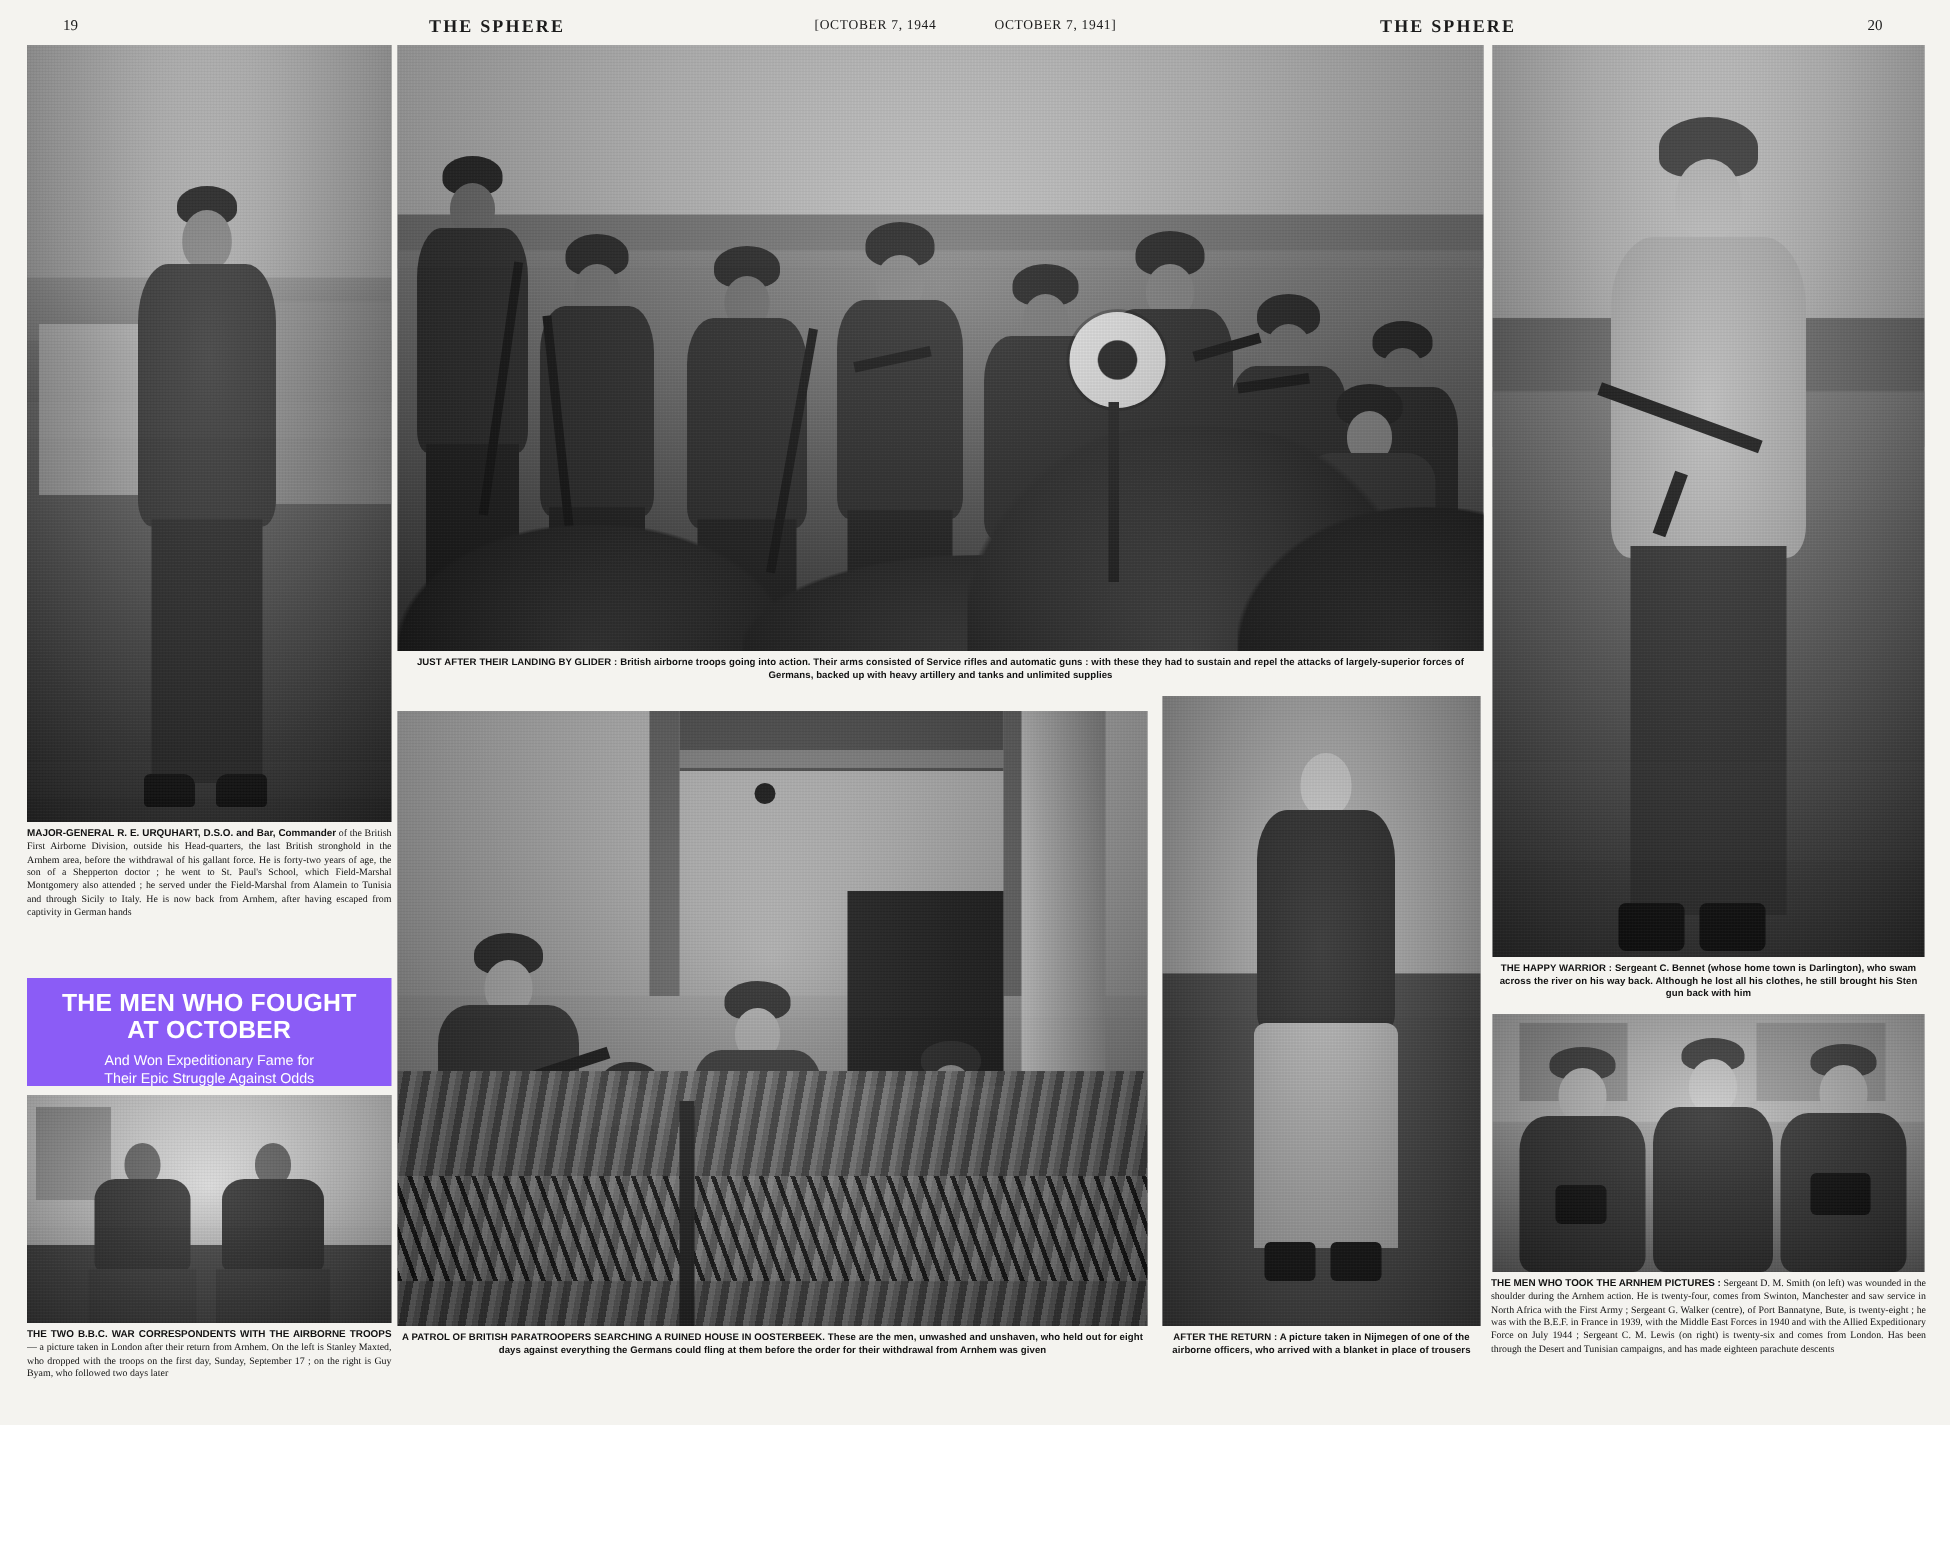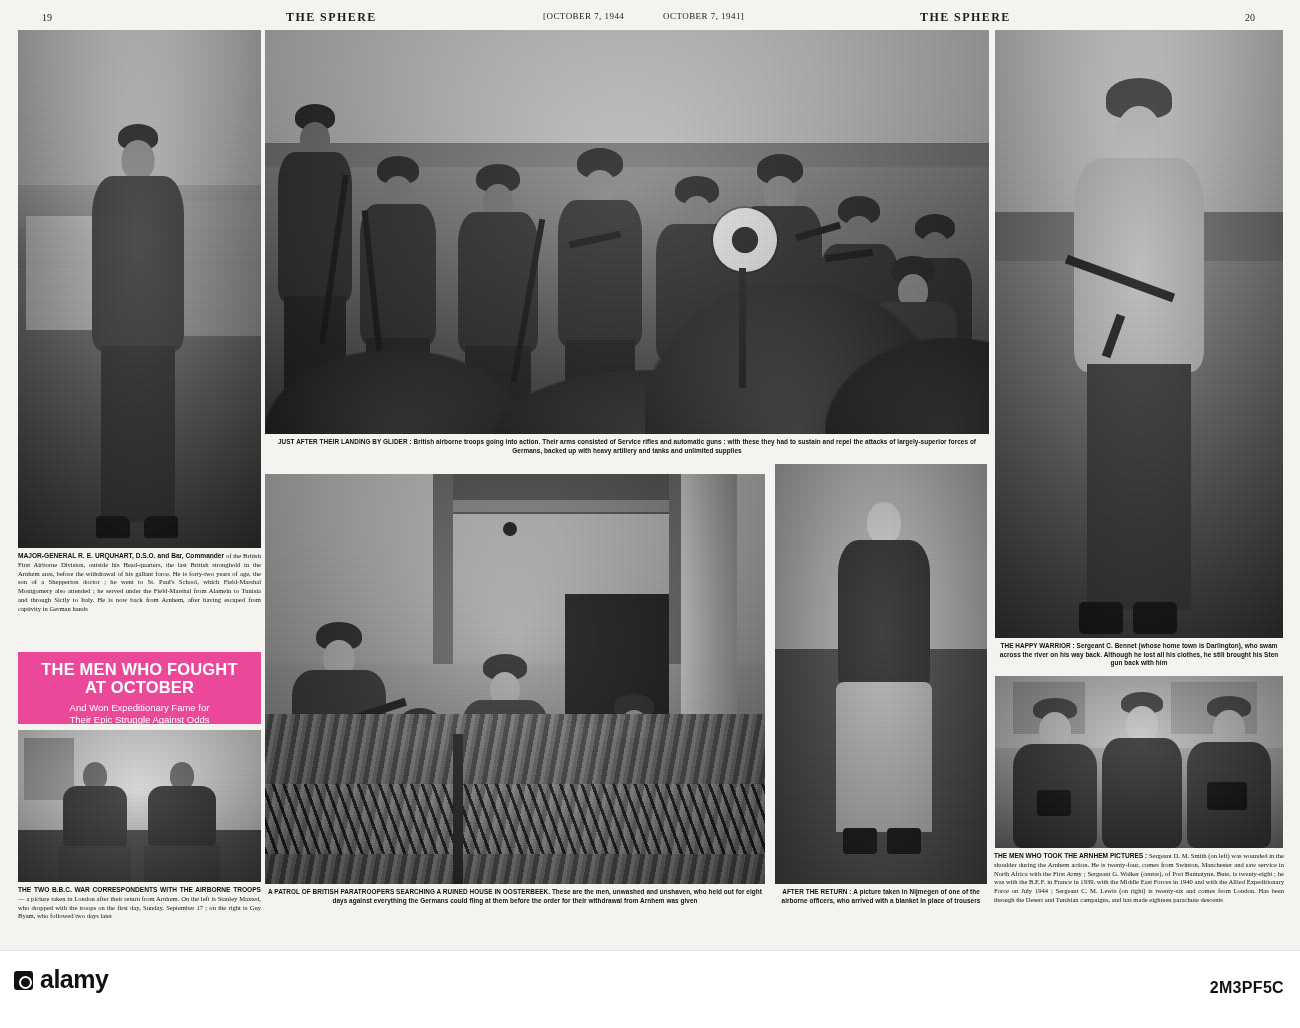--- a/index.html
+++ b/index.html
@@ -144,21 +144,21 @@
     text-align: justify;
   }
   .bodytext .lead {
     font-family: "Liberation Sans", sans-serif;
     font-weight: bold;
   }
 
   
   .headline-box {
     position: absolute;
-    background: #ec4899;
+    background: #8b5cf6;
     color: #ffffff;
     text-align: center;
     padding: 8px 6px 9px 6px;
   }
   .headline-box .h1 {
     font-family: "Liberation Sans", sans-serif;
     font-weight: bold;
     font-size: 16.5px;
     line-height: 1.12;
     letter-spacing: 0.01em;
@@ -476,20 +476,14 @@
       </div>
       <div class="vignette"></div>
       <div class="grain"></div>
     </div>
     <div class="bodytext" style="left:994px; top:852px; width:290px;">
       <span class="lead">THE MEN WHO TOOK THE ARNHEM PICTURES :</span><span> Sergeant D. M. Smith (on left) was wounded in the shoulder during the Arnhem action. He is twenty-four, comes from Swinton, Manchester and saw service in North Africa with the First Army ; Sergeant G. Walker (centre), of Port Bannatyne, Bute, is twenty-eight ; he was with the B.E.F. in France in 1939, with the Middle East Forces in 1940 and with the Allied Expeditionary Force on July 1944 ; Sergeant C. M. Lewis (on right) is twenty-six and comes from London. Has been through the Desert and Tunisian campaigns, and has made eighteen parachute descents</span>
     </div>
 
   </div>
 
-  <div class="alamy-bar">
-    <div class="alamy-logo">
-      <span class="mark"></span><span>alamy</span>
-    </div>
-    <div class="alamy-id">2M3PF5C</div>
-  </div>
 
 </div>
 
 </body></html>

